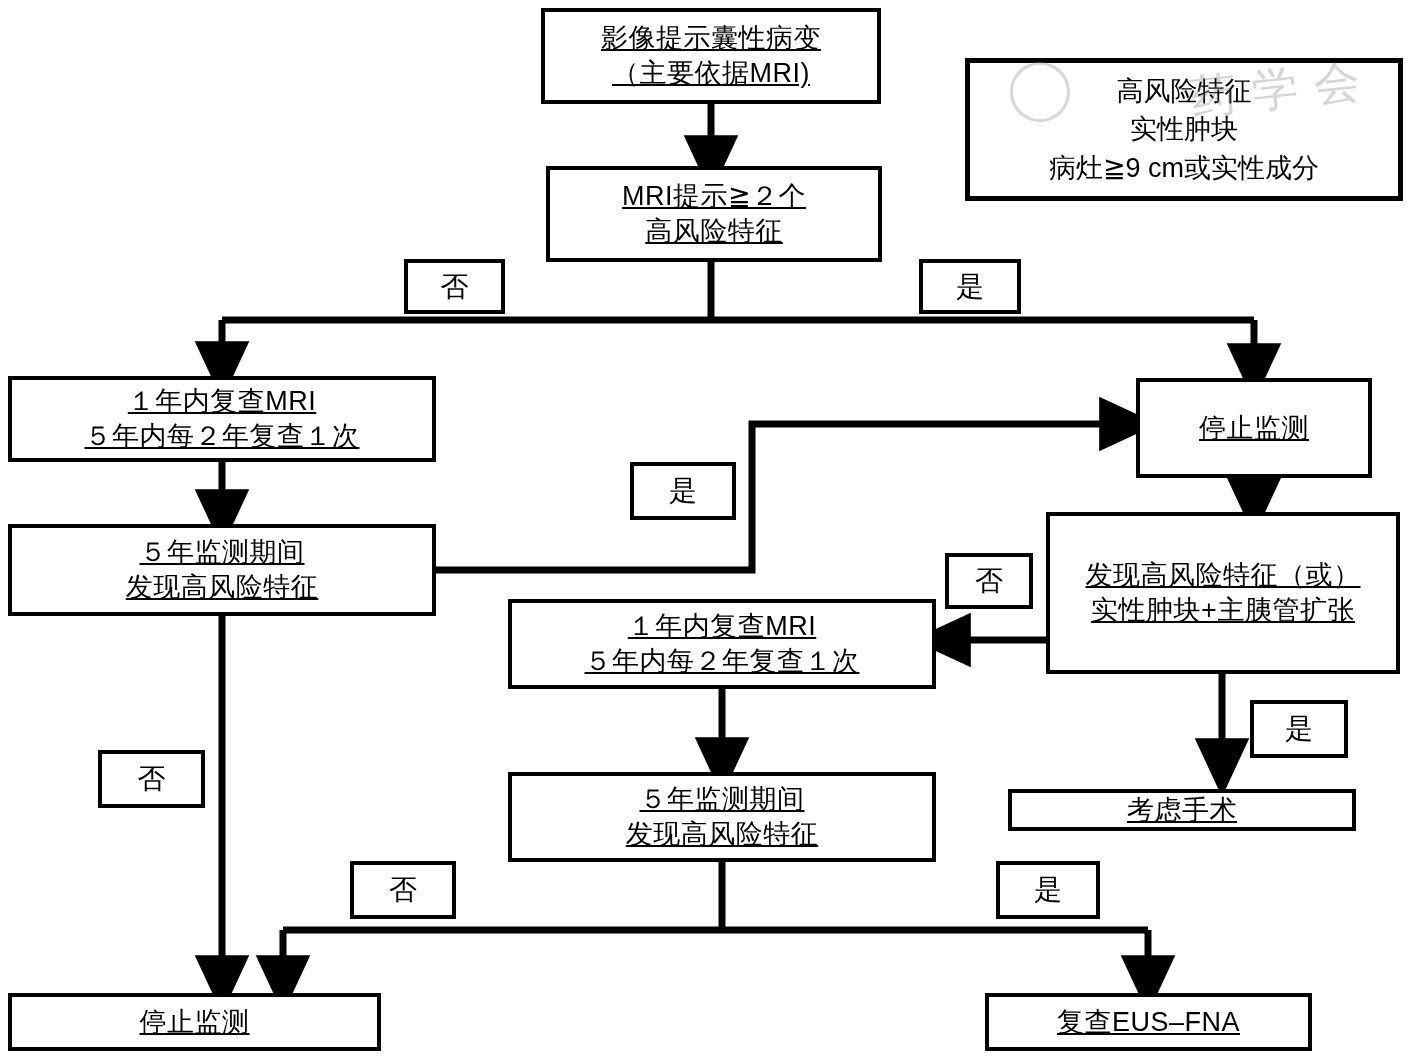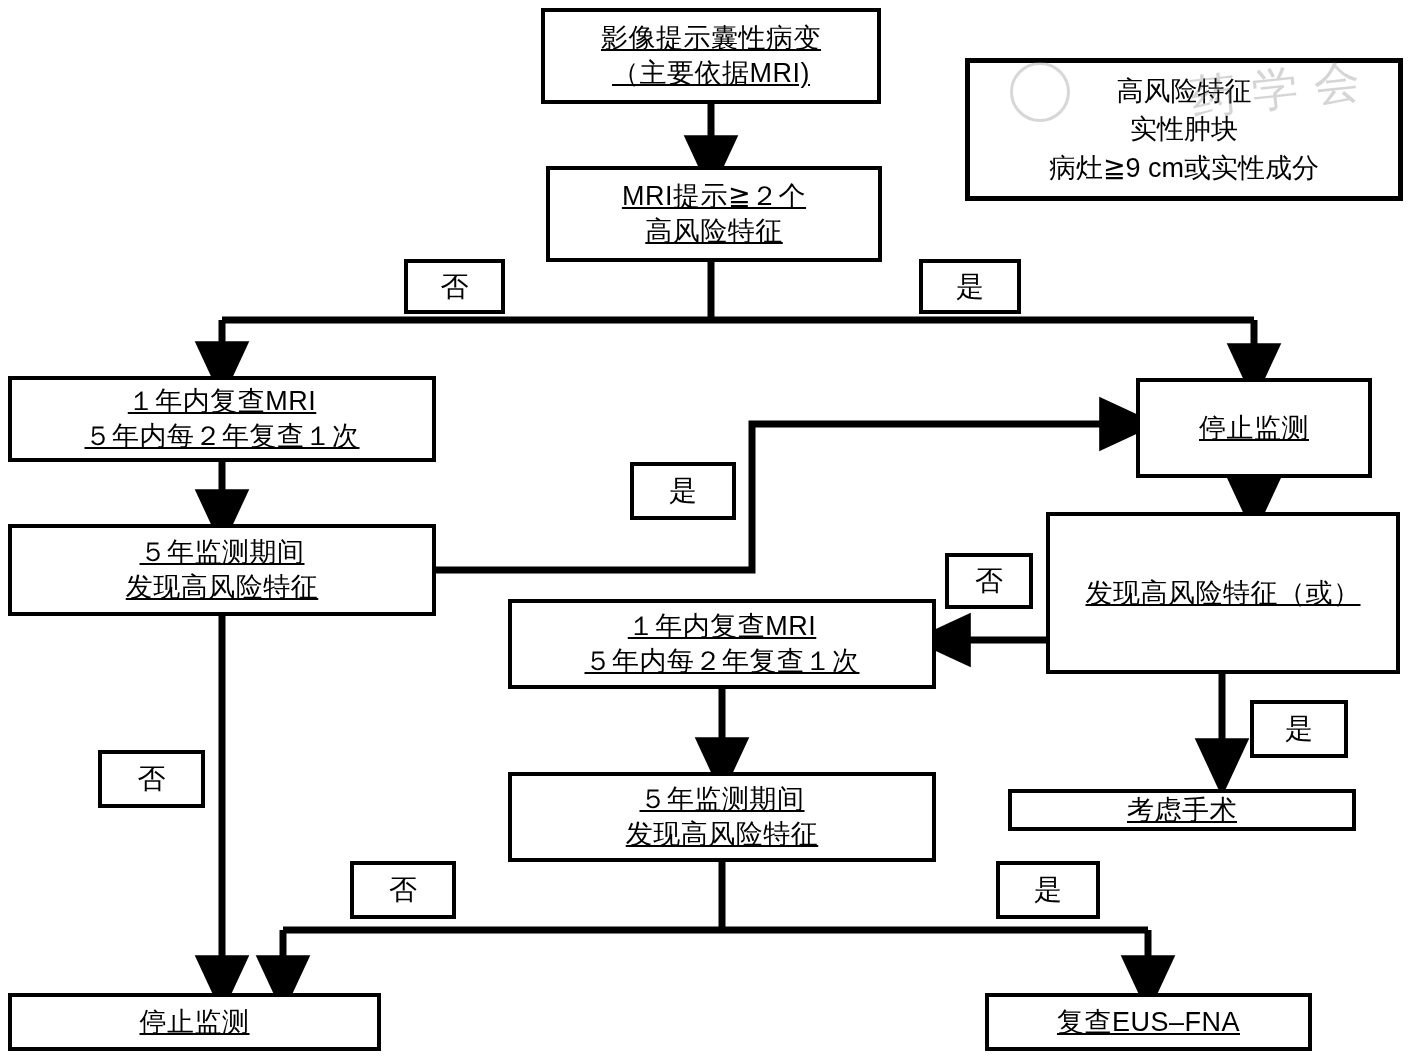--- a/index.html
+++ b/index.html
@@ -153,20 +153,21 @@
     <span class="line">５年监测期间</span>
     <span class="line">发现高风险特征</span>
   </div>
 
   <div class="node" style="left:1136px; top:378px; width:236px; height:100px;">
     <span class="line">停止监测</span>
   </div>
 
   <div class="node" style="left:1046px; top:512px; width:354px; height:162px;">
     <span class="line">发现高风险特征（或）</span>
+    <span class="line">实性肿块+主胰管扩张</span>
   </div>
 
   <div class="node" style="left:508px; top:599px; width:428px; height:90px;">
     <span class="line">１年内复查MRI</span>
     <span class="line">５年内每２年复查１次</span>
   </div>
 
   <div class="node" style="left:508px; top:772px; width:428px; height:90px;">
     <span class="line">５年监测期间</span>
     <span class="line">发现高风险特征</span>

